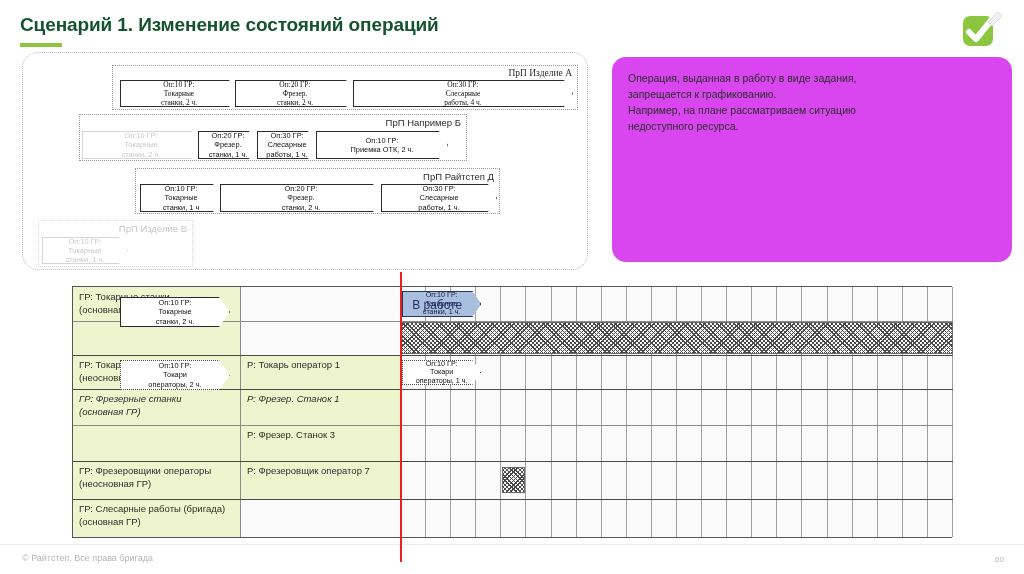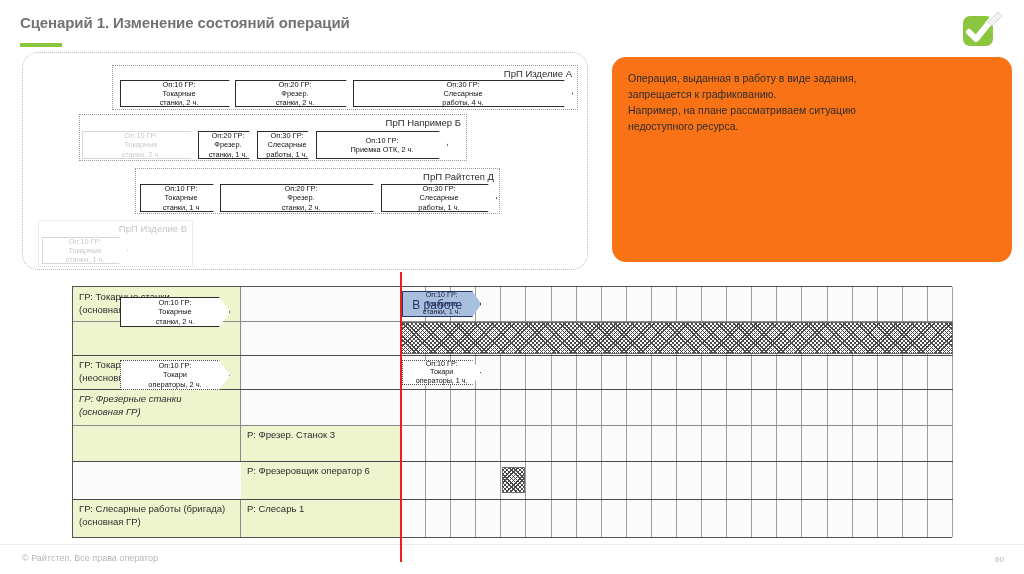--- a/index.html
+++ b/index.html
@@ -7,34 +7,34 @@
     width: 1024px; height: 574px;
     background: #ffffff;
     font-family: "Liberation Sans", sans-serif;
     overflow: hidden;
   }
   #slide { position: relative; width: 1024px; height: 574px; background: #fff; }
 
   
   .slide-title {
     position: absolute; left: 20px; top: 14px;
-    font-size: 15px; font-weight: bold; color: #737373;
+    font-size: 19px; font-weight: bold; color: #14532d;
     letter-spacing: -0.1px; white-space: nowrap;
   }
   .title-rule {
     position: absolute; left: 20px; top: 43px;
     width: 42px; height: 4px; background: #8cc63e;
   }
   .logo { position: absolute; right: 18px; top: 8px; width: 46px; height: 42px; }
 
   
   .note-panel {
     position: absolute; left: 612px; top: 57px;
     width: 400px; height: 205px;
-    background: #f97316; border-radius: 14px;
+    background: #d946ef; border-radius: 14px;
   }
   .note-text {
     position: absolute; left: 16px; top: 14px; width: 370px;
     font-size: 10.5px; color: #2d2d2d; line-height: 1.52;
     white-space: pre-line;
   }
 
   
   .prp-area {
     position: absolute; left: 22px; top: 52px;
@@ -177,21 +177,21 @@
   <div class="note-panel">
     <div class="note-text">Операция, выданная в работу в виде задания,
 запрещается к графикованию.
 Например, на плане рассматриваем ситуацию
 недоступного ресурса.</div>
   </div>
 
   <div class="prp-area"></div>
 
   <div id="prp-layer">
-      <div class="prp-group" style="left: 112px; top: 65px; width: 466px; height: 45px;">
+      <div class="prp-group" style="left: 112px; top: 65px; width: 466px; height: 45px; font-family: Liberation Serif, serif;">
         <div class="prp-caption">ПрП Изделие А</div>
         <div class="op" style="left: 7px; top: 14px; width: 118px; height: 27px;">Оп:10 ГР:
 Токарные
 станки, 2 ч.</div>
         <div class="op" style="left: 122px; top: 14px; width: 120px; height: 27px;">Оп:20 ГР:
 Фрезер.
 станки, 2 ч.</div>
         <div class="op" style="left: 240px; top: 14px; width: 220px; height: 27px;">Оп:30 ГР:
 Слесарные
 работы, 4 ч.</div>
@@ -284,20 +284,21 @@
             <div class="g-col" style="left: 451.636px; width: 25.0909px;"></div>
             <div class="g-col" style="left: 476.727px; width: 25.0909px;"></div>
             <div class="g-col" style="left: 501.818px; width: 25.0909px;"></div>
             <div class="g-col" style="left: 526.909px; width: 25.0909px;"></div>
           </div>
         </div>
         <div class="rowline" style="top: 34px;"></div>
         <div class="g-row" style="top: 68px; height: 34px;">
           <div class="g-cellA">ГР: Токари операторы
 (неосновная ГР)</div>
+          <div class="g-cellB">Р: Токарь оператор 1</div>
           <div class="g-grid">
             <div class="g-col" style="left: 0px; width: 25.0909px;"></div>
             <div class="g-col" style="left: 25.0909px; width: 25.0909px;"></div>
             <div class="g-col" style="left: 50.1818px; width: 25.0909px;"></div>
             <div class="g-col" style="left: 75.2727px; width: 25.0909px;"></div>
             <div class="g-col" style="left: 100.364px; width: 25.0909px;"></div>
             <div class="g-col" style="left: 125.455px; width: 25.0909px;"></div>
             <div class="g-col" style="left: 150.545px; width: 25.0909px;"></div>
             <div class="g-col" style="left: 175.636px; width: 25.0909px;"></div>
             <div class="g-col" style="left: 200.727px; width: 25.0909px;"></div>
@@ -313,20 +314,21 @@
             <div class="g-col" style="left: 451.636px; width: 25.0909px;"></div>
             <div class="g-col" style="left: 476.727px; width: 25.0909px;"></div>
             <div class="g-col" style="left: 501.818px; width: 25.0909px;"></div>
             <div class="g-col" style="left: 526.909px; width: 25.0909px;"></div>
           </div>
         </div>
         <div class="rowline thick" style="top: 68px;"></div>
         <div class="g-row" style="top: 102px; height: 36px; font-style: italic;">
           <div class="g-cellA">ГР: Фрезерные станки
 (основная ГР)</div>
+          <div class="g-cellB">Р: Фрезер. Станок 1</div>
           <div class="g-grid">
             <div class="g-col" style="left: 0px; width: 25.0909px;"></div>
             <div class="g-col" style="left: 25.0909px; width: 25.0909px;"></div>
             <div class="g-col" style="left: 50.1818px; width: 25.0909px;"></div>
             <div class="g-col" style="left: 75.2727px; width: 25.0909px;"></div>
             <div class="g-col" style="left: 100.364px; width: 25.0909px;"></div>
             <div class="g-col" style="left: 125.455px; width: 25.0909px;"></div>
             <div class="g-col" style="left: 150.545px; width: 25.0909px;"></div>
             <div class="g-col" style="left: 175.636px; width: 25.0909px;"></div>
             <div class="g-col" style="left: 200.727px; width: 25.0909px;"></div>
@@ -369,21 +371,23 @@
             <div class="g-col" style="left: 401.455px; width: 25.0909px;"></div>
             <div class="g-col" style="left: 426.545px; width: 25.0909px;"></div>
             <div class="g-col" style="left: 451.636px; width: 25.0909px;"></div>
             <div class="g-col" style="left: 476.727px; width: 25.0909px;"></div>
             <div class="g-col" style="left: 501.818px; width: 25.0909px;"></div>
             <div class="g-col" style="left: 526.909px; width: 25.0909px;"></div>
           </div>
         </div>
         <div class="rowline" style="top: 138px;"></div>
         <div class="g-row" style="top: 174px; height: 38px;">
-          <div class="g-cellB">Р: Фрезеровщик оператор 6</div>
+          <div class="g-cellA">ГР: Фрезеровщики операторы
+(неосновная ГР)</div>
+          <div class="g-cellB">Р: Фрезеровщик оператор 7</div>
           <div class="g-grid">
             <div class="g-col" style="left: 0px; width: 25.0909px;"></div>
             <div class="g-col" style="left: 25.0909px; width: 25.0909px;"></div>
             <div class="g-col" style="left: 50.1818px; width: 25.0909px;"></div>
             <div class="g-col" style="left: 75.2727px; width: 25.0909px;"></div>
             <div class="g-col" style="left: 100.364px; width: 25.0909px;"></div>
             <div class="g-col" style="left: 125.455px; width: 25.0909px;"></div>
             <div class="g-col" style="left: 150.545px; width: 25.0909px;"></div>
             <div class="g-col" style="left: 175.636px; width: 25.0909px;"></div>
             <div class="g-col" style="left: 200.727px; width: 25.0909px;"></div>
@@ -399,21 +403,20 @@
             <div class="g-col" style="left: 451.636px; width: 25.0909px;"></div>
             <div class="g-col" style="left: 476.727px; width: 25.0909px;"></div>
             <div class="g-col" style="left: 501.818px; width: 25.0909px;"></div>
             <div class="g-col" style="left: 526.909px; width: 25.0909px;"></div>
           </div>
         </div>
         <div class="rowline thick" style="top: 174px;"></div>
         <div class="g-row" style="top: 212px; height: 38px;">
           <div class="g-cellA">ГР: Слесарные работы (бригада)
 (основная ГР)</div>
-          <div class="g-cellB">Р: Слесарь 1</div>
           <div class="g-grid">
             <div class="g-col" style="left: 0px; width: 25.0909px;"></div>
             <div class="g-col" style="left: 25.0909px; width: 25.0909px;"></div>
             <div class="g-col" style="left: 50.1818px; width: 25.0909px;"></div>
             <div class="g-col" style="left: 75.2727px; width: 25.0909px;"></div>
             <div class="g-col" style="left: 100.364px; width: 25.0909px;"></div>
             <div class="g-col" style="left: 125.455px; width: 25.0909px;"></div>
             <div class="g-col" style="left: 150.545px; width: 25.0909px;"></div>
             <div class="g-col" style="left: 175.636px; width: 25.0909px;"></div>
             <div class="g-col" style="left: 200.727px; width: 25.0909px;"></div>
@@ -449,15 +452,15 @@
 Токарные
 станки, 2 ч.</div>
       <div class="float-op dotted" style="left: 120px; top: 360px; width: 110px; height: 30px;">Оп:10 ГР:
 Токари
 операторы, 2 ч.</div>
     </div>
 
   <div class="nowline"></div>
 
   <div class="footer-rule"></div>
-  <div class="footer-text">© Райтстеп. Все права оператор</div>
+  <div class="footer-text">© Райтстеп. Все права бригада</div>
   <div class="page-no">60</div>
 </div>
 
 </body></html>

